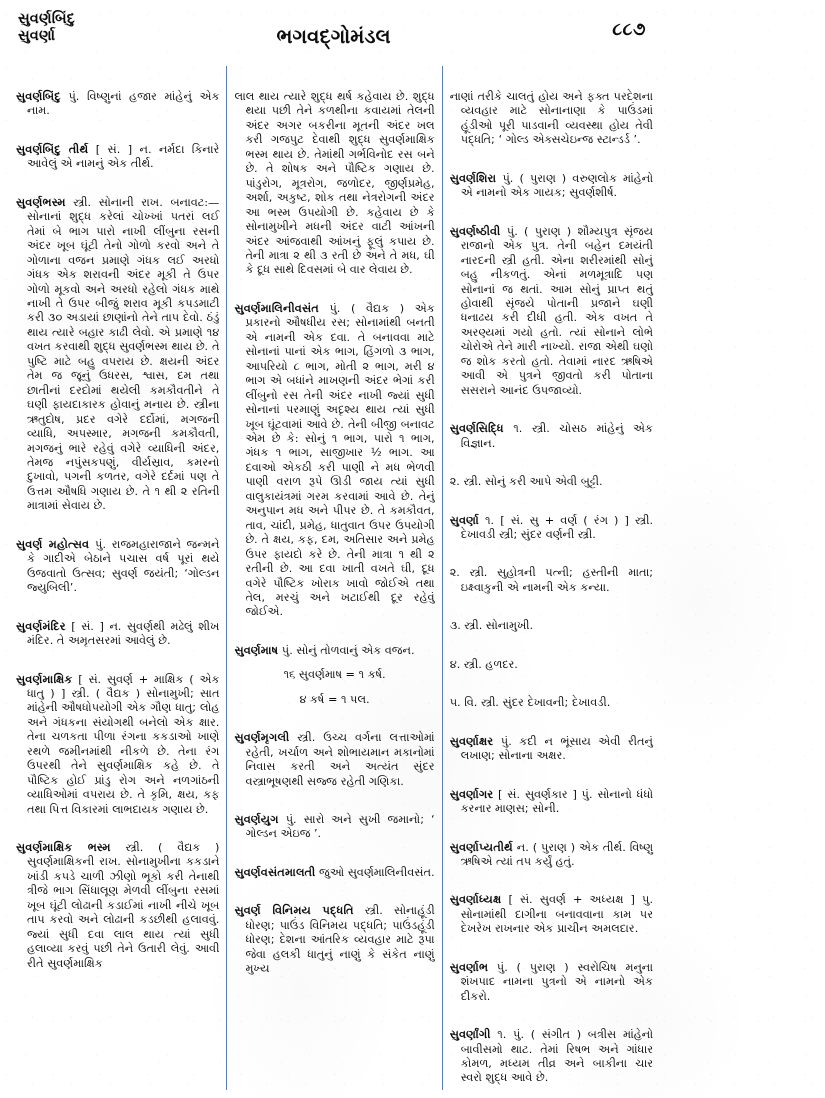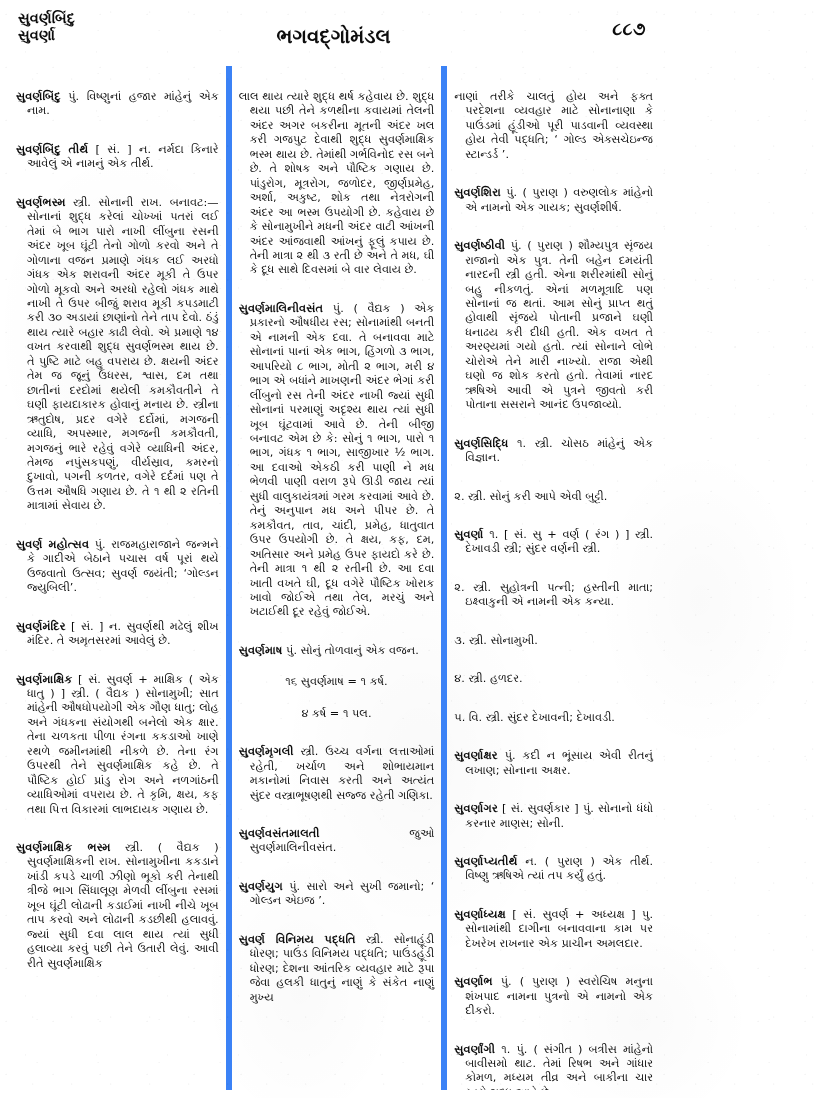--- a/index.html
+++ b/index.html
@@ -70,21 +70,21 @@
   .col {
     position: relative;
     width: 263px;
     padding: 0 7px;
     font-size: 11.3px;
     line-height: 14.45px;
     text-align: justify;
     text-justify: inter-word;
     overflow: hidden;
   }
-  .col + .col { border-left: 6px solid #3b82f6; }
+  .col + .col { border-left: 1px solid #3b82f6; }
   .col-1 { width: 272px; padding-left: 4px; }
   .col-2 { width: 272px; }
   .col-3 { width: 271px; padding-right: 2px; }
 
   .entry {
     margin: 0 0 1.5px 0;
     padding: 0;
     text-indent: 0;
   }
   .entry .hw {
@@ -92,21 +92,21 @@
     letter-spacing: 0.15px;
   }
   .entry .body { }
   .cont {
     margin: 0 0 1.5px 0;
     text-indent: 0;
   }
 
   .centered-line {
     text-align: center;
-    margin: 17px 0;
+    margin: 10px 0;
   }
 
   
   .entry, .cont {
     padding-left: 11px;
     text-indent: -11px;
     margin-top: 24px;
   }
   .centered-line { padding-left: 0; text-indent: 0; }
 
@@ -150,22 +150,22 @@
         <div class="entry"><span class="hw">સુવર્ણમાક્ષિક</span><span class="body"> [ સં. સુવર્ણ + માક્ષિક ( એક ધાતુ ) ] સ્ત્રી. ( વૈદ્યક ) સોનામુખી; સાત માંહેની ઔષધોપયોગી એક ગૌણ ધાતુ; લોહ અને ગંધકના સંયોગથી બનેલો એક ક્ષાર. તેના ચળકતા પીળા રંગના કકડાઓ ખાણે રથળે જમીનમાંથી નીકળે છે. તેના રંગ ઉપરથી તેને સુવર્ણમાક્ષિક કહે છે. તે પૌષ્ટિક હોઈ પ્રાંડુ રોગ અને નળગાંઠની વ્યાધિઓમાં વપરાય છે. તે કૃમિ, ક્ષય, કફ તથા પિત્ત વિકારમાં લાભદાયક ગણાય છે.</span></div>
         <div class="entry"><span class="hw">સુવર્ણમાક્ષિક   ભસ્મ</span><span class="body"> સ્ત્રી. ( વૈદ્યક ) સુવર્ણમાક્ષિકની રાખ. સોનામુખીના કકડાને ખાંડી કપડે ચાળી ઝીણો ભૂકો કરી તેનાથી ત્રીજે ભાગ સિંધાલૂણ મેળવી લીંબુના રસમાં ખૂબ ઘૂંટી લોઢાની કડાઈમાં નાખી નીચે ખૂબ તાપ કરવો અને લોઢાની કડછીથી હલાવવું. જ્યાં સુધી દવા લાલ થાય ત્યાં સુધી હલાવ્યા કરવું પછી તેને ઉતારી લેવું. આવી રીતે સુવર્ણમાક્ષિક</span></div>
       </div>
     <div class="col col-2">
         <div class="cont"><span class="body">લાલ થાય ત્યારે શુદ્ધ થર્ષ કહેવાય છે. શુદ્ધ થયા પછી તેને કળથીના કવાયમાં તેલની અંદર અગર બકરીના મૂતની અંદર ખલ કરી ગજપુટ દેવાથી શુદ્ધ સુવર્ણમાક્ષિક ભસ્મ થાય છે. તેમાંથી ગર્ભવિનોદ રસ બને છે. તે શોષક અને પૌષ્ટિક ગણાય છે. પાંડુરોગ, મૂત્રરોગ, જળોદર, જીર્ણપ્રમેહ, અર્શા, અકુષ્ટ, શોક તથા નેત્રરોગની અંદર આ ભસ્મ ઉપયોગી છે. કહેવાય છે કે સોનામુખીને મધની અંદર વાટી આંખની અંદર આંજવાથી આંખનું ફૂલું કપાય છે. તેની માત્રા ૨ થી ૩ રતી છે અને તે મધ, ઘી કે દૂધ સાથે દિવસમાં બે વાર લેવાય છે.</span></div>
         <div class="entry"><span class="hw">સુવર્ણમાલિનીવસંત</span><span class="body"> પું.  ( વૈદ્યક )  એક પ્રકારનો ઔષધીય રસ; સોનામાંથી બનતી એ નામની એક દવા. તે બનાવવા માટે સોનાનાં પાનાં એક ભાગ, હિંગળો ૩ ભાગ, આપરિયો ૮ ભાગ, મોતી ૨ ભાગ, મરી ૪ ભાગ એ બધાંને માખણની અંદર ભેગાં કરી લીંબુનો રસ તેની અંદર નાખી જ્યાં સુધી સોનાનાં પરમાણું અદૃશ્ય થાય ત્યાં સુધી ખૂબ ઘૂંટવામાં આવે છે. તેની બીજી બનાવટ એમ છે કે: સોનું ૧ ભાગ, પારો ૧ ભાગ, ગંધક ૧ ભાગ, સાજીખાર ½ ભાગ. આ દવાઓ એકઠી કરી પાણી ને મધ ભેળવી પાણી વરાળ રૂપે ઊડી જાય ત્યાં સુધી વાલુકાયંત્રમાં ગરમ કરવામાં આવે છે. તેનું અનુપાન મધ અને પીપર છે. તે કમકૌવત, તાવ, ચાંદી, પ્રમેહ, ધાતુવાત ઉપર ઉપયોગી છે. તે ક્ષય, કફ, દમ, અતિસાર અને પ્રમેહ ઉપર ફાયદો કરે છે. તેની માત્રા ૧ થી ૨ રતીની છે. આ દવા ખાતી વખતે ઘી, દૂધ વગેરે પૌષ્ટિક ખોરાક ખાવો જોઈએ તથા તેલ, મરચું અને ખટાઈથી દૂર રહેવું જોઈએ.</span></div>
         <div class="entry"><span class="hw">સુવર્ણમાષ</span><span class="body"> પું. સોનું તોળવાનું એક વજન.</span></div>
         <div class="centered-line">૧૬ સુવર્ણમાષ = ૧ કર્ષ.</div>
         <div class="centered-line">૪ કર્ષ = ૧ પલ.</div>
         <div class="entry"><span class="hw">સુવર્ણમૃગલી</span><span class="body"> સ્ત્રી. ઉચ્ચ વર્ગના લત્તાઓમાં રહેતી, ખર્ચાળ અને શોભાયમાન મકાનોમાં નિવાસ કરતી અને અત્યંત સુંદર વસ્ત્રાભૂષણથી સજ્જ રહેતી ગણિકા.</span></div>
+        <div class="entry"><span class="hw">સુવર્ણયુગ</span><span class="body"> પું. સારો અને સુખી જમાનો; ‘ ગોલ્ડન એઇજ ’.</span></div>
         <div class="entry"><span class="hw">સુવર્ણવસંતમાલતી</span><span class="body"> જુઓ સુવર્ણમાલિનીવસંત.</span></div>
-        <div class="entry"><span class="hw">સુવર્ણયુગ</span><span class="body"> પું. સારો અને સુખી જમાનો; ‘ ગોલ્ડન એઇજ ’.</span></div>
         <div class="entry"><span class="hw">સુવર્ણ વિનિમય પદ્ધતિ</span><span class="body"> સ્ત્રી.  સોનાહૂંડી ધોરણ; પાઉંડ વિનિમય પદ્ધતિ; પાઉંડહૂંડી ધોરણ; દેશના આંતરિક વ્યવહાર માટે રૂપા જેવા હલકી ધાતુનું નાણું કે સંકેત નાણું મુખ્ય</span></div>
       </div>
     <div class="col col-3">
         <div class="cont"><span class="body">નાણાં તરીકે ચાલતું હોય અને ફક્ત પરદેશના વ્યવહાર માટે સોનાનાણા કે પાઉંડમાં હૂંડીઓ પૂરી પાડવાની વ્યવસ્થા હોય તેવી પદ્ધતિ; ‘ ગોલ્ડ એક્સચેઇન્જ સ્ટાન્ડર્ડ ’.</span></div>
         <div class="entry"><span class="hw">સુવર્ણશિરા</span><span class="body"> પું. ( પુરાણ ) વરુણલોક માંહેનો એ નામનો એક ગાયક; સુવર્ણશીર્ષ.</span></div>
         <div class="entry"><span class="hw">સુવર્ણષ્ઠીવી</span><span class="body"> પું. ( પુરાણ ) શૌમ્યપુત્ર સૃંજય રાજાનો એક પુત્ર. તેની બહેન દમયંતી નારદની સ્ત્રી હતી. એના શરીરમાંથી સોનું બહુ નીકળતું. એનાં મળમૂત્રાદિ પણ સોનાનાં જ થતાં. આમ સોનું પ્રાપ્ત થતું હોવાથી સૃંજયે પોતાની પ્રજાને ઘણી ધનાઢય કરી દીધી હતી. એક વખત તે અરણ્યમાં ગયો હતો. ત્યાં સોનાને લોભે ચોરોએ તેને મારી નાખ્યો. રાજા એથી ઘણો જ શોક કરતો હતો. તેવામાં નારદ ઋષિએ આવી એ પુત્રને જીવતો કરી પોતાના સસરાને આનંદ ઉપજાવ્યો.</span></div>
         <div class="entry"><span class="hw">સુવર્ણસિદ્ધિ</span><span class="body"> ૧. સ્ત્રી. ચોસઠ માંહેનું એક વિજ્ઞાન.</span></div>
         <div class="cont"><span class="body">૨. સ્ત્રી. સોનું કરી આપે એવી બુટ્ટી.</span></div>
         <div class="entry"><span class="hw">સુવર્ણા</span><span class="body"> ૧.  [ સં. સુ + વર્ણ ( રંગ ) ] સ્ત્રી. દેખાવડી સ્ત્રી; સુંદર વર્ણની સ્ત્રી.</span></div>
         <div class="cont"><span class="body">૨. સ્ત્રી. સુહોત્રની પત્ની; હસ્તીની માતા; ઇક્ષ્વાકુની એ નામની એક કન્યા.</span></div>

